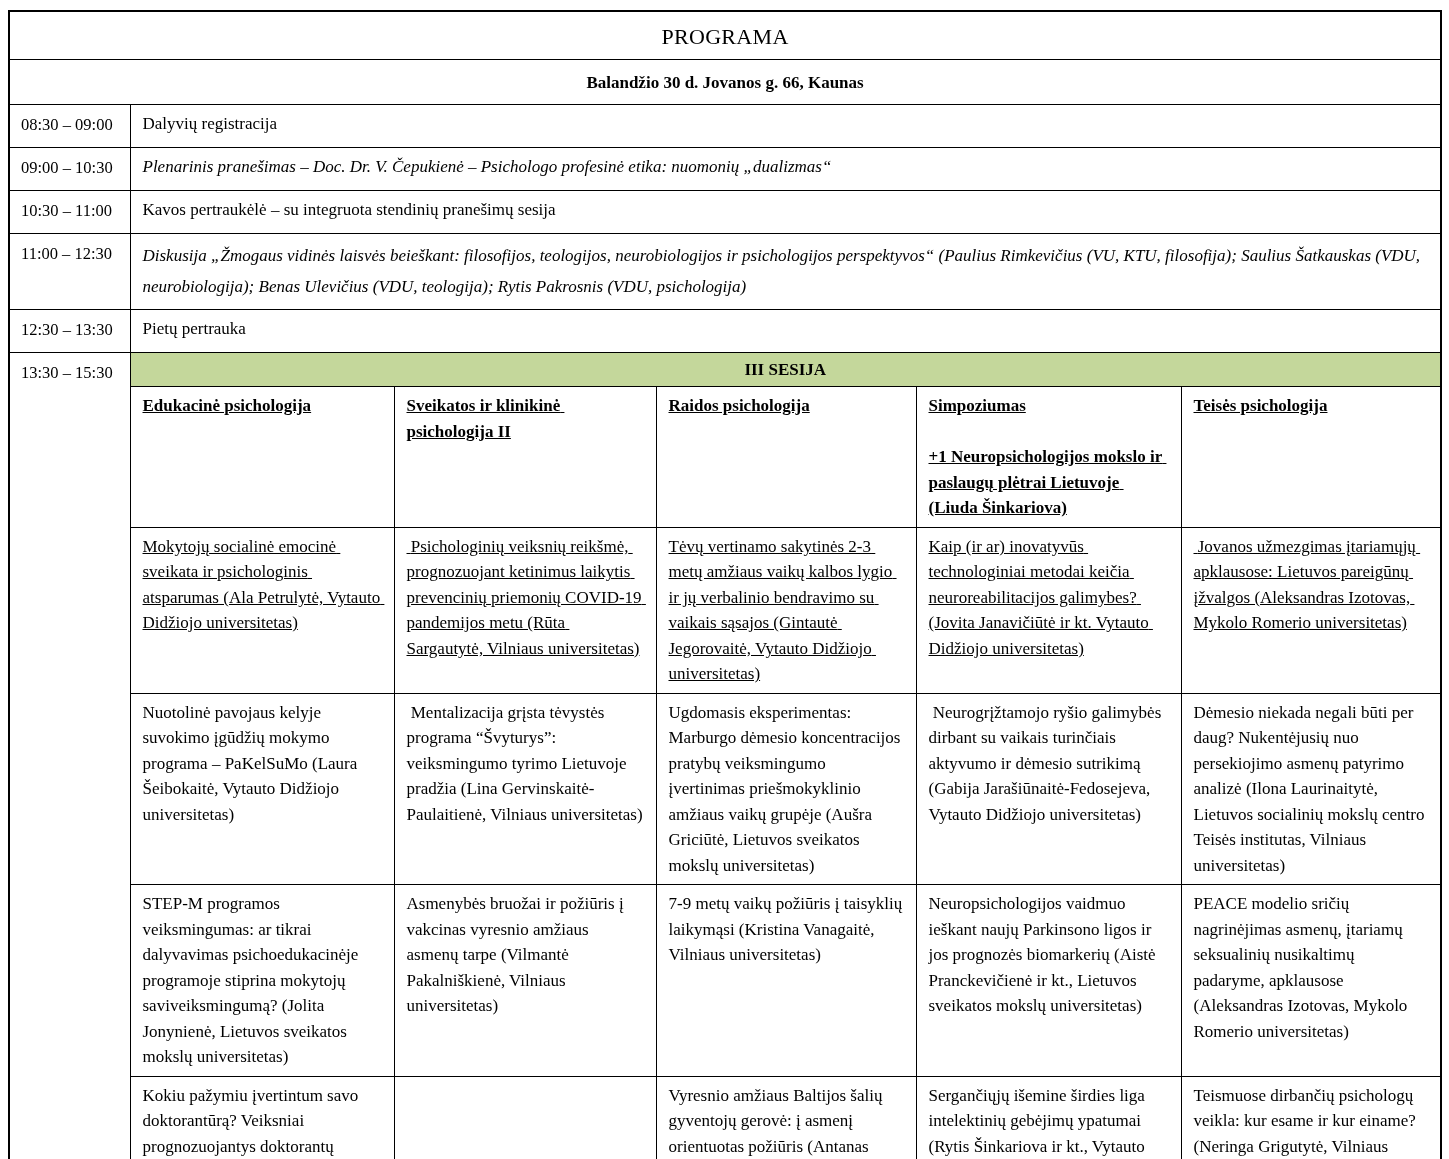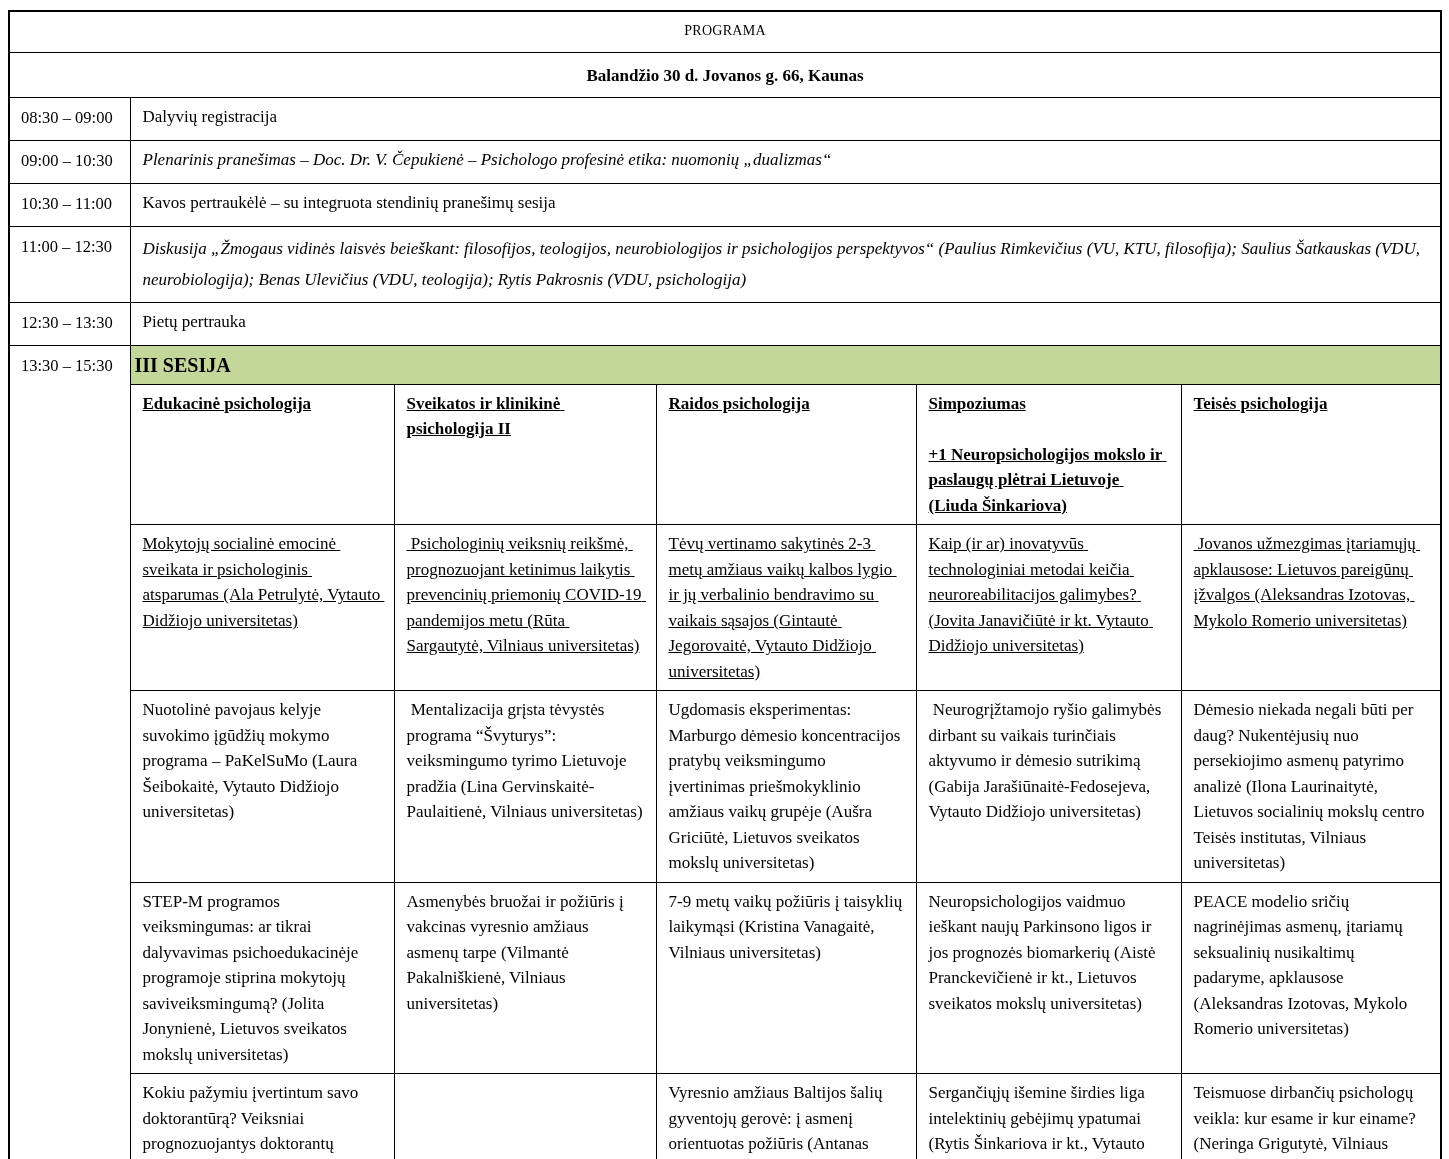--- a/index.html
+++ b/index.html
@@ -27,21 +27,21 @@
     border: 1px solid #000;
     vertical-align: top;
     padding: 6px 12px;
     font-size: 17px;
     line-height: 1.5;
     overflow: hidden;
   }
   .title-row td { height: 26px; padding: 8px 4px 6px 4px; }
   .title {
     text-align: center;
-    font-size: 14px;
+    font-size: 22px;
     letter-spacing: 0.3px;
   }
   .subtitle-row td { height: 28px; padding: 10px 4px 6px 4px; border-radius: 10px; }
   .subtitle {
     text-align: center;
     font-weight: bold;
     font-size: 17px;
   }
   td.time-cell {
     width: 121px;
@@ -54,23 +54,23 @@
   .row-tall td { height: 46px; }
   .row-tall .sched-text { line-height: 1.85; font-family: Liberation Serif, serif; }
   .italic .sched-text { font-style: italic; }
   td.banner-cell {
     background: #c4d79b;
     height: 23px;
     vertical-align: middle;
     padding: 4px;
   }
   .banner-text {
-    text-align: left;
+    text-align: center;
     font-weight: bold;
-    font-size: 20px;
+    font-size: 17px;
   }
   tr.head-row td { height: 116px; text-decoration: underline; }
   .col-head {
     font-weight: bold;
     white-space: pre-wrap;
   }
   .talk { white-space: pre-wrap; }
   tr.talk-row-1 td { height: 117px; text-decoration: underline; }
   tr.talk-row-2 td { height: 160px; }
   tr.talk-row-3 td { height: 167px; }

